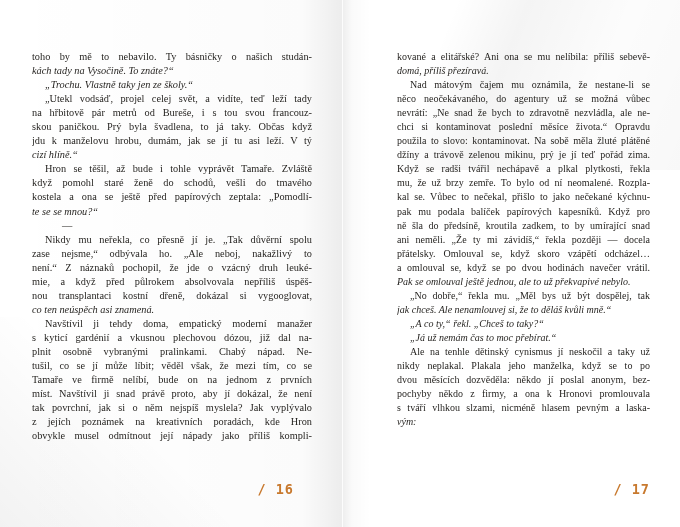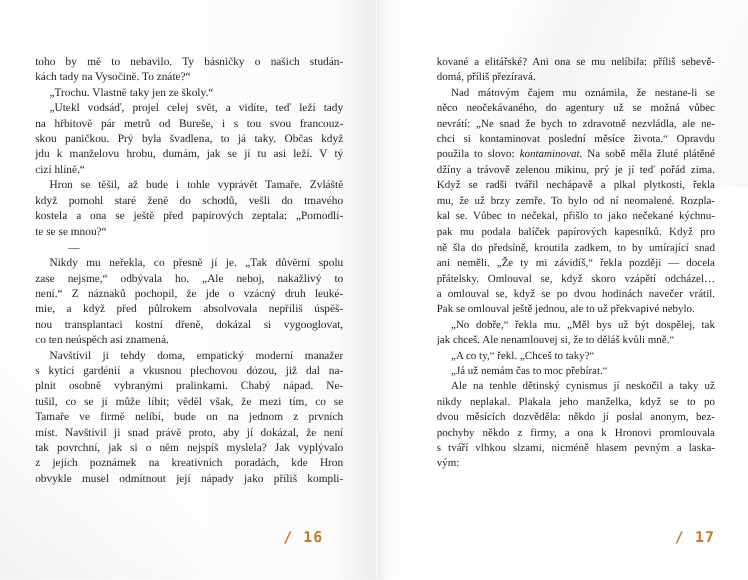--- a/index.html
+++ b/index.html
@@ -1,21 +1,21 @@
 <!DOCTYPE html>
 <html><head>
 <meta charset="utf-8">
 <style>
   html,body{margin:0;padding:0;}
   body{
     width:680px;height:527px;overflow:hidden;
     background:#ffffff;
     font-family:"Liberation Serif","DejaVu Serif",serif;
   }
-  .spread{position:relative;width:680px;height:393px;background:#86efac;}
+  .spread{position:relative;width:680px;height:393px;background:#b91c1c;}
 
   .page{position:absolute;top:0;height:527px;background-color:#ffffff;}
   .page-left{
     left:0;width:343px;
     background-image:
       linear-gradient(to right, rgba(0,0,0,0) 0%, rgba(0,0,0,0.015) 88%, rgba(0,0,0,0.075) 100%),
       linear-gradient(45deg, rgba(0,0,0,0.05) 0%, rgba(0,0,0,0) 55%);
     background-size:100% 100%, 230px 210px;
     background-position:0 0, left bottom;
     background-repeat:no-repeat;
@@ -39,24 +39,24 @@
     color:#211f1c;
   }
   .tb-left{left:32px;width:280px;font-size:10.3px;}
   .tb-right{left:54px;width:253px;font-size:10px;}
 
   .line{
     line-height:14.05px;height:14.05px;overflow:hidden;
     text-align:justify;text-align-last:justify;text-justify:inter-word;
     white-space:normal;
   }
-  .line.end{text-align:left;text-align-last:left;}
+  .line.end{text-align:left;text-align-last:left;font-style:italic;}
   .line.ind span:first-child{padding-left:13px;}
   .line.sep{text-align:left;text-align-last:left;padding-left:30px;}
-  .it{font-style:italic;}
+  .it{}
 
   .footer{
     position:absolute;top:481px;
     font-family:"DejaVu Sans Mono",monospace;
     font-size:13.5px;font-weight:bold;letter-spacing:1px;
     text-align:right;
   }
   .footer-left{left:32px;width:280px;padding-right:18px;box-sizing:border-box;}
   .footer-right{left:54px;width:253px;}
 </style>

